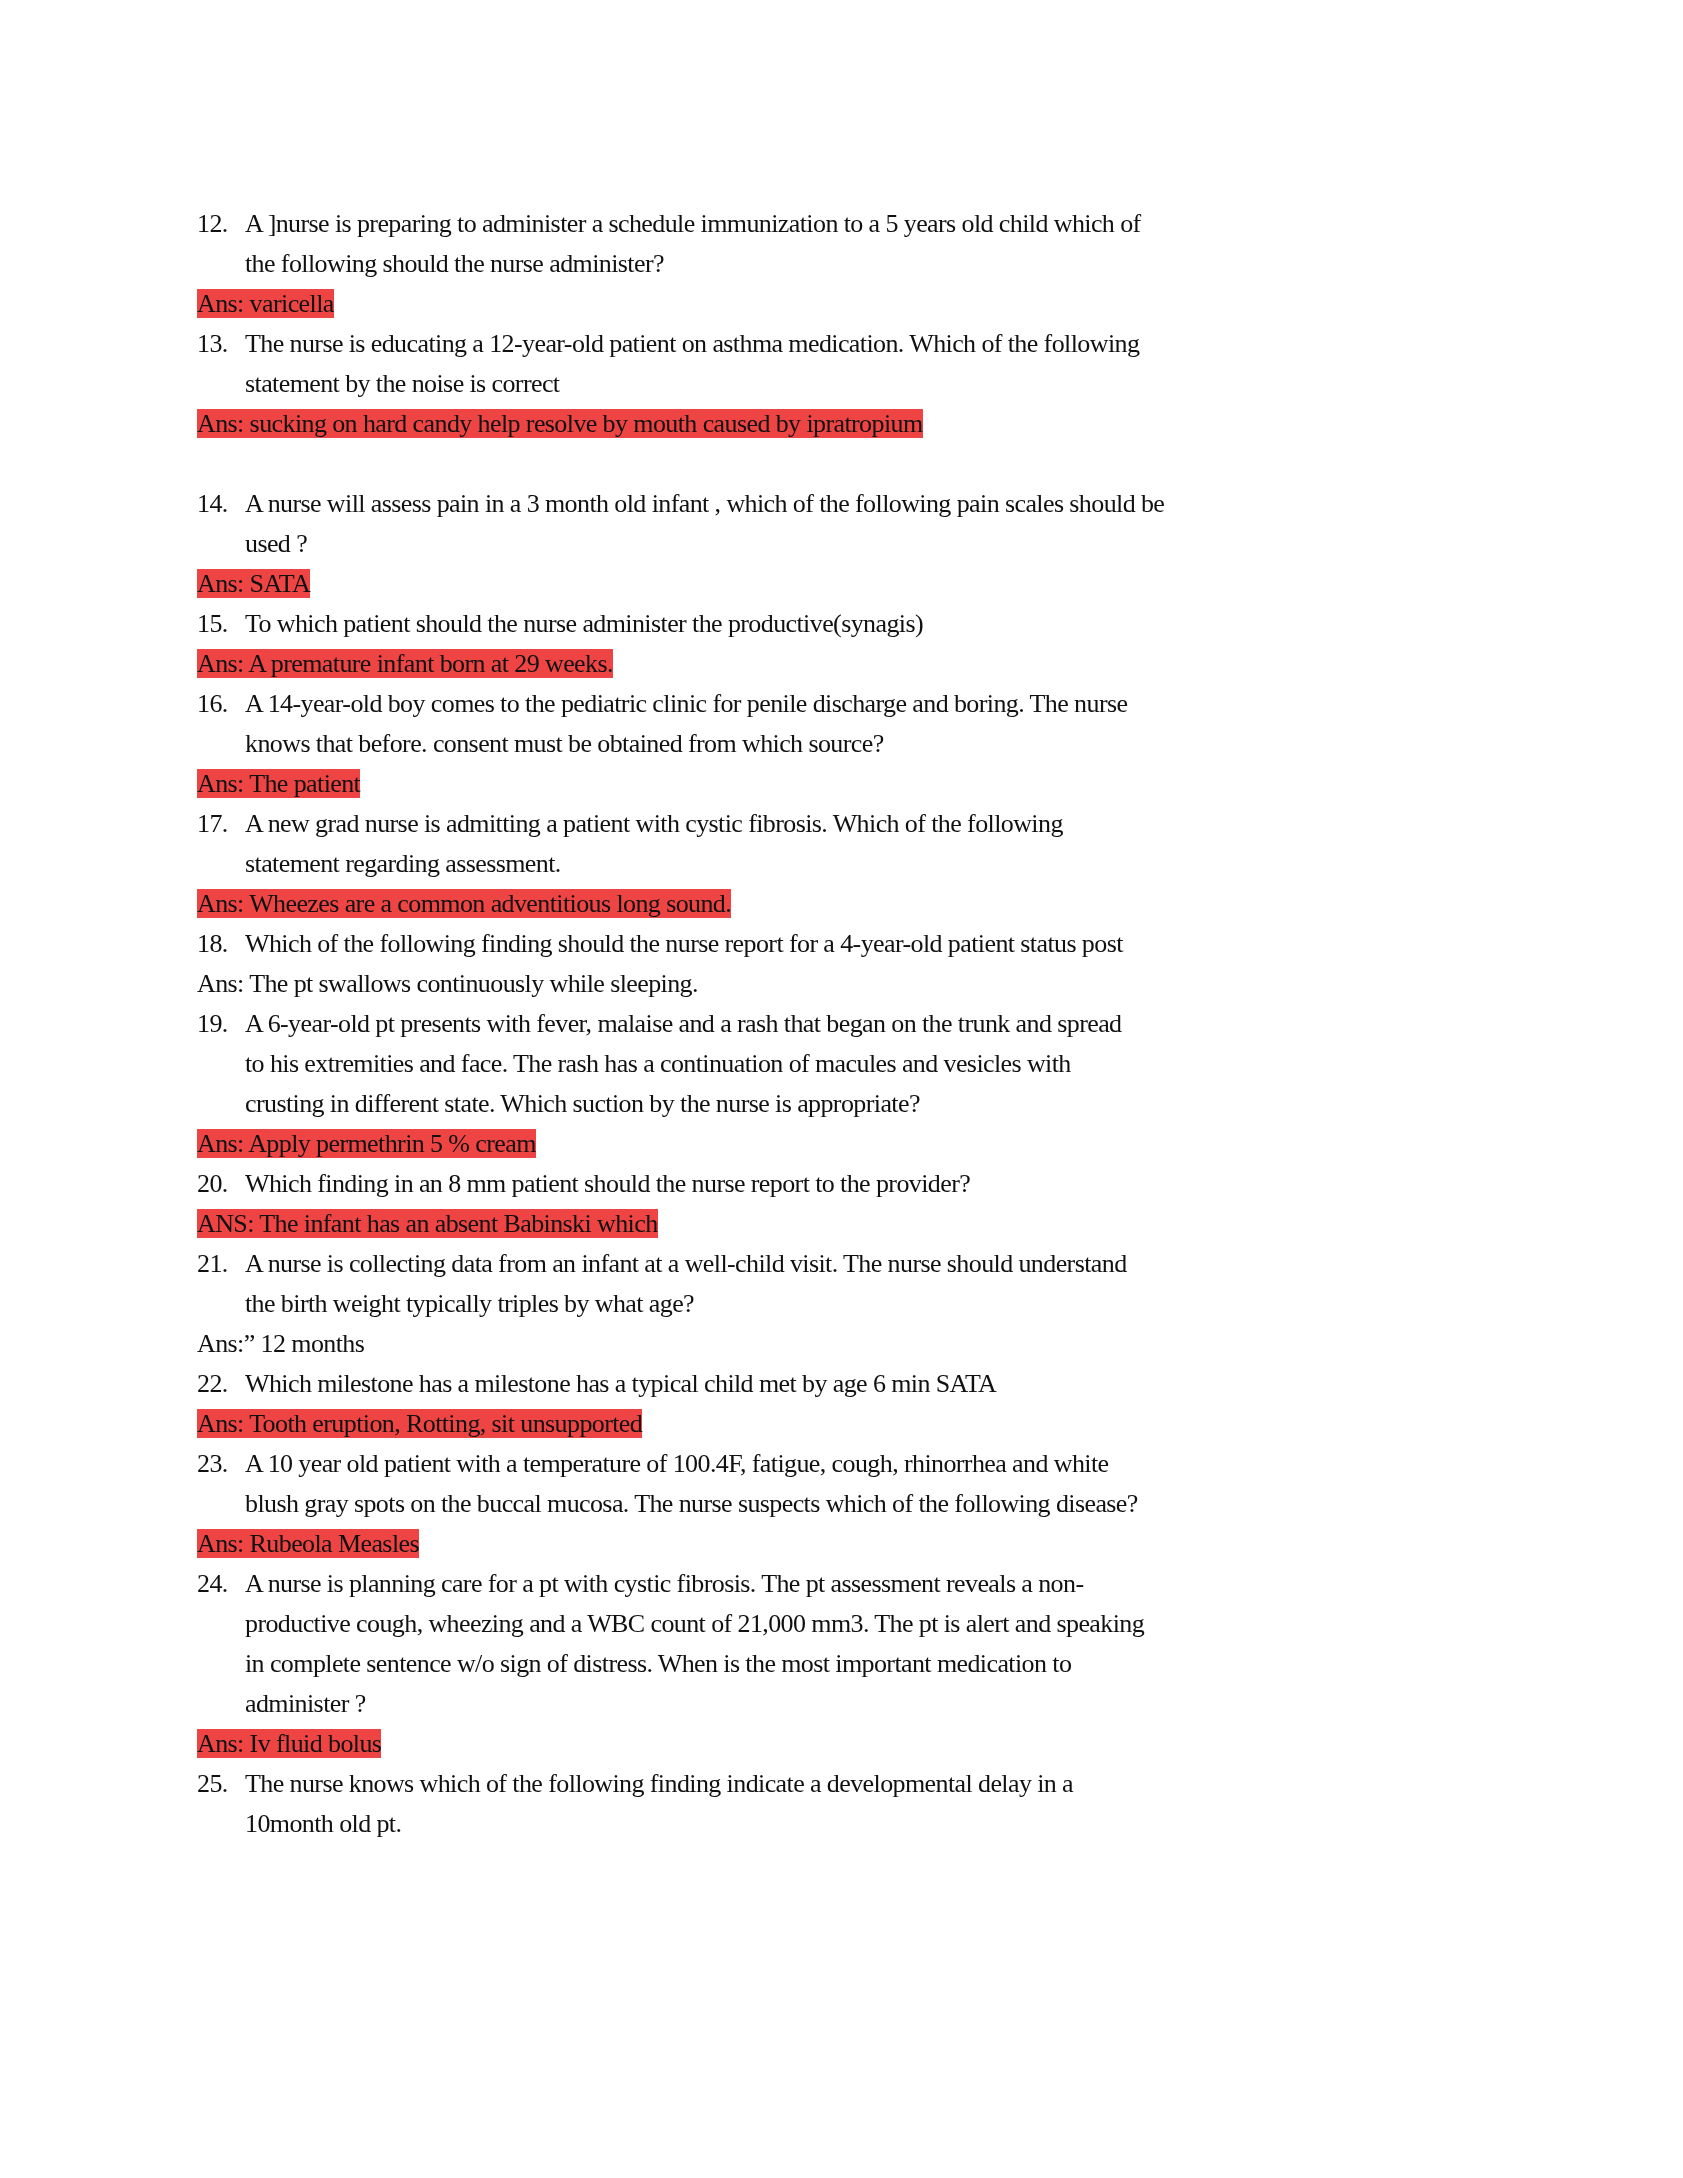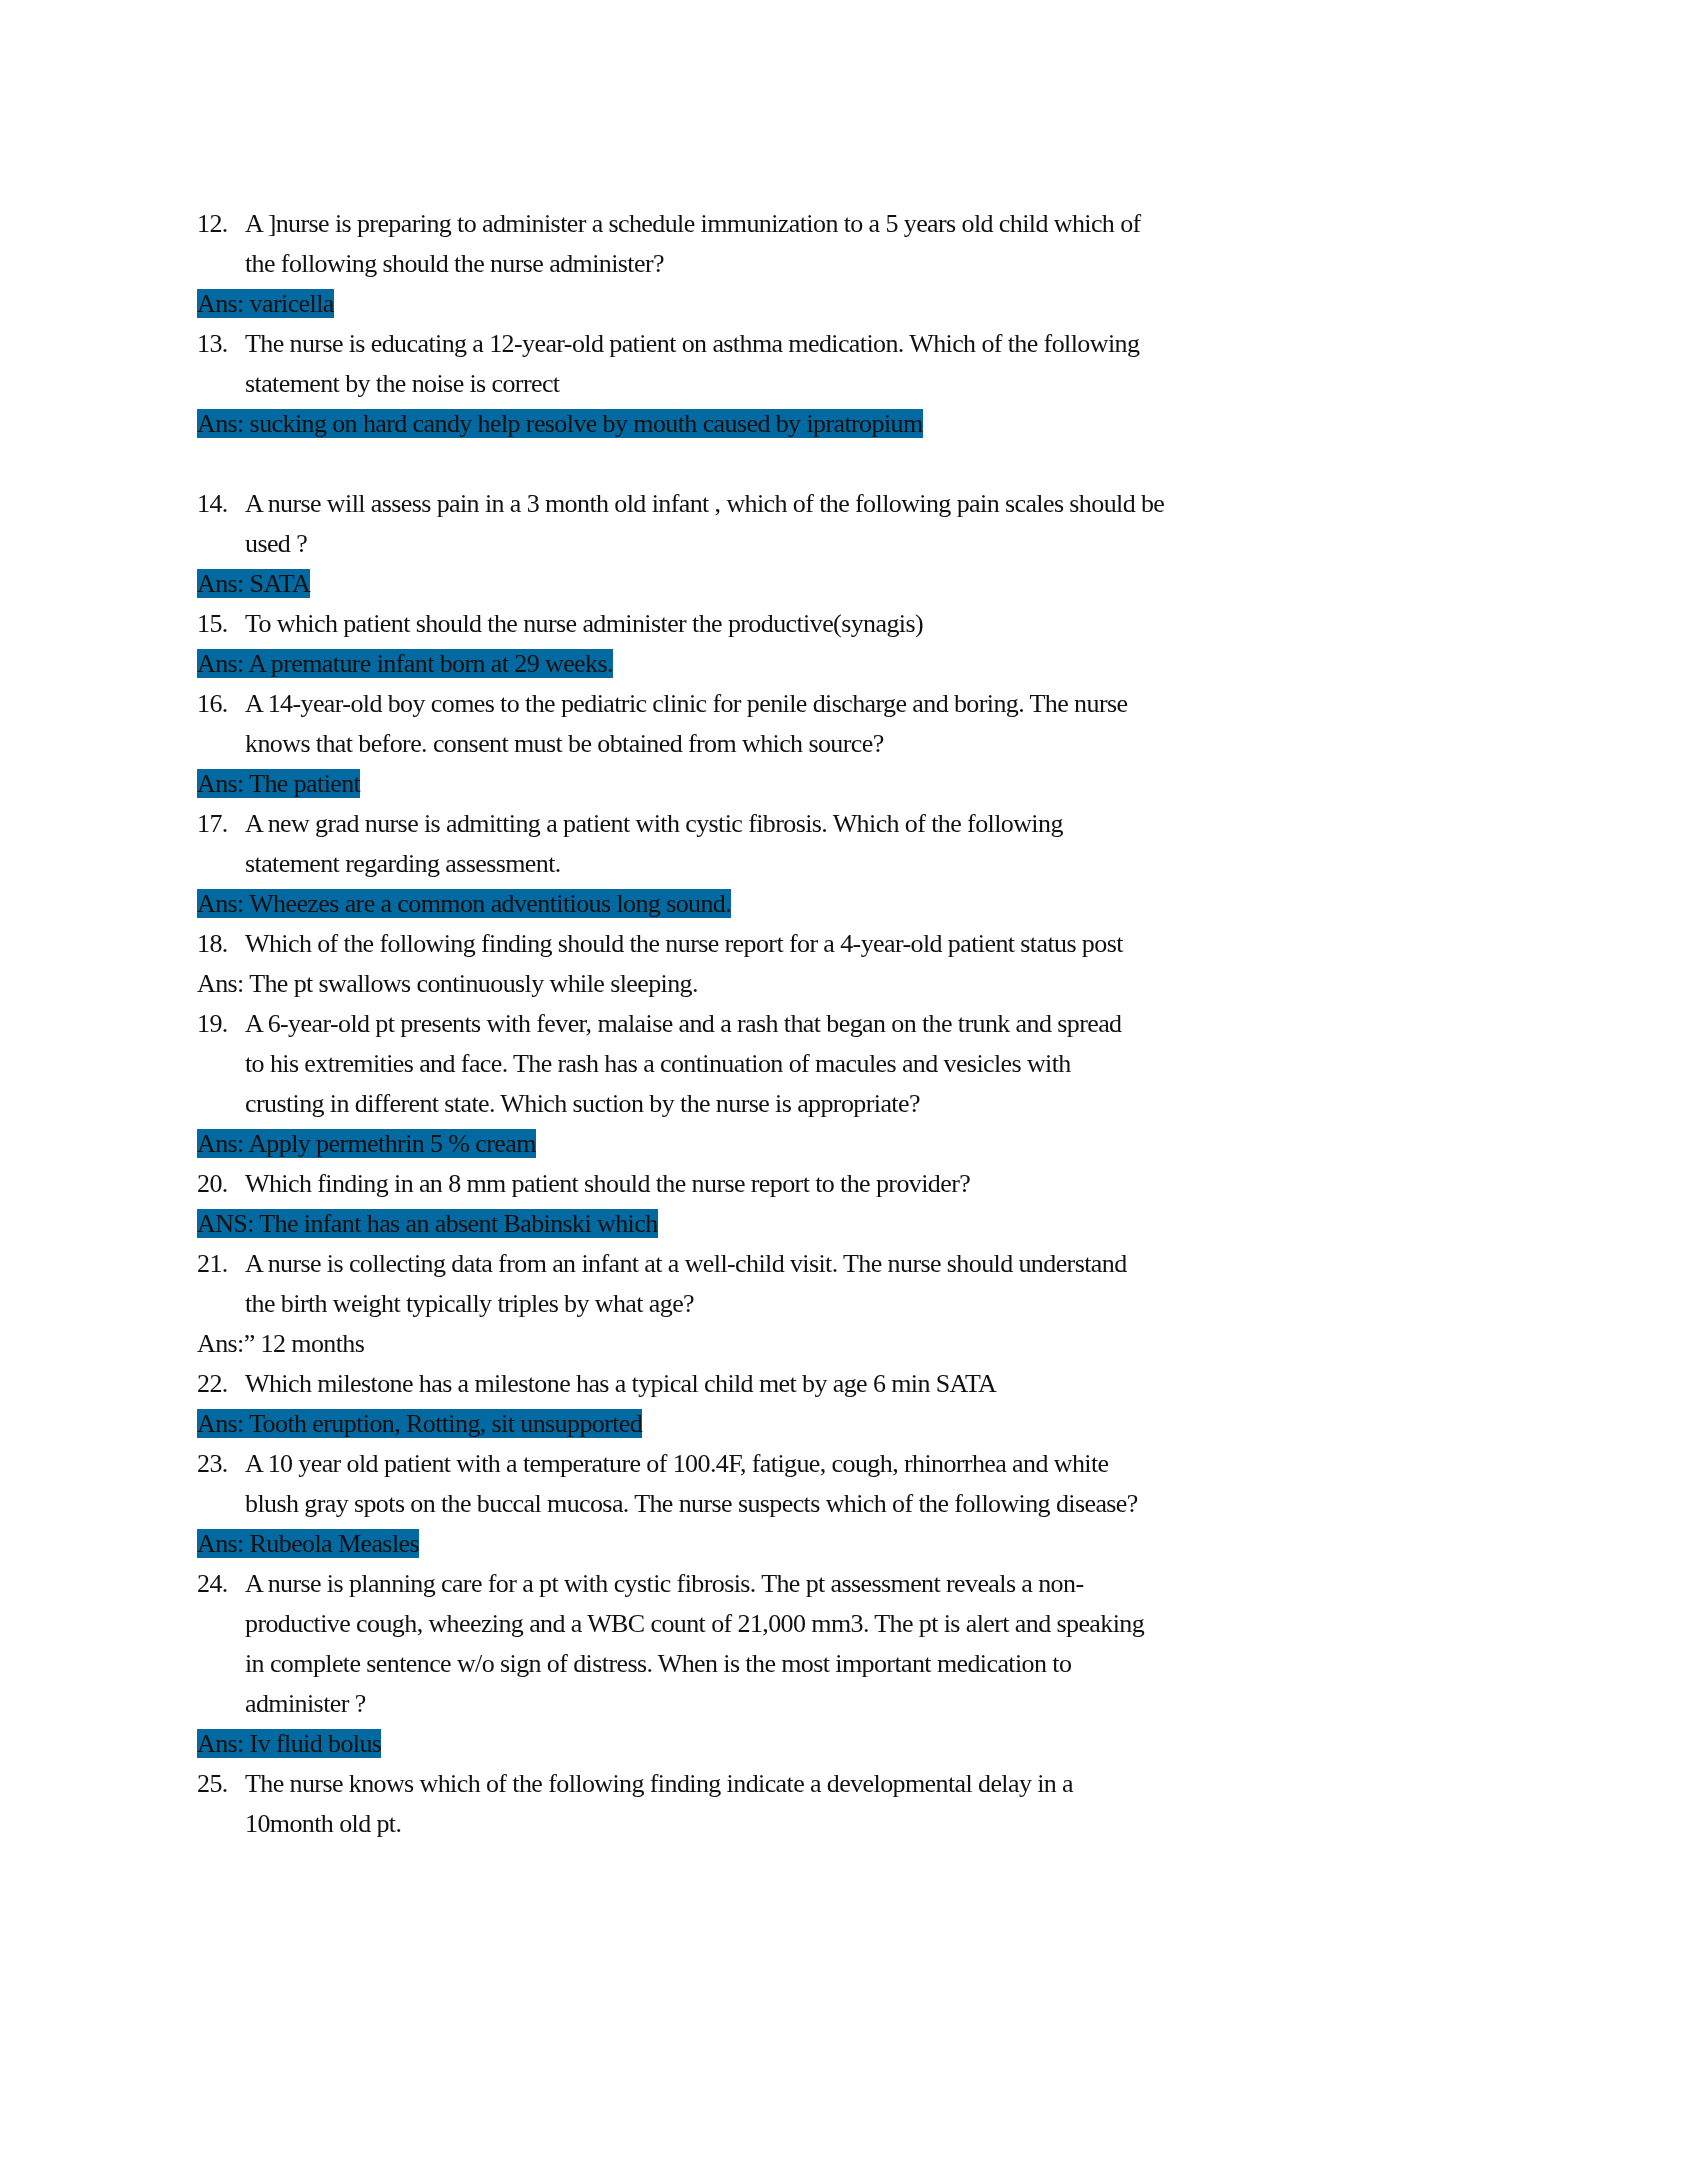--- a/index.html
+++ b/index.html
@@ -13,21 +13,21 @@
     font-size: 26px;
     letter-spacing: -0.6px;
     word-spacing: 0px;
     color: #111111;
   }
   .line {
     height: 40px; line-height: 40px; white-space: nowrap; position: relative;
   }
   .q .num { display: inline-block; width: 48px; }
   .cont { padding-left: 48px; }
-  .hl { background: #0369a1; text-align: center; }
+  .hl { background: #ef4444; text-align: center; }
   .blank { height: 40px; }
 </style>
 </head>
 <body>
 
 <div class="page">
   <div class="content">
 
     <div class="line q"><span class="num">12.</span><span>A ]nurse is preparing to administer a schedule immunization to a 5 years old child which of</span></div>
     <div class="line cont"><span>the following should the nurse administer?</span></div>

